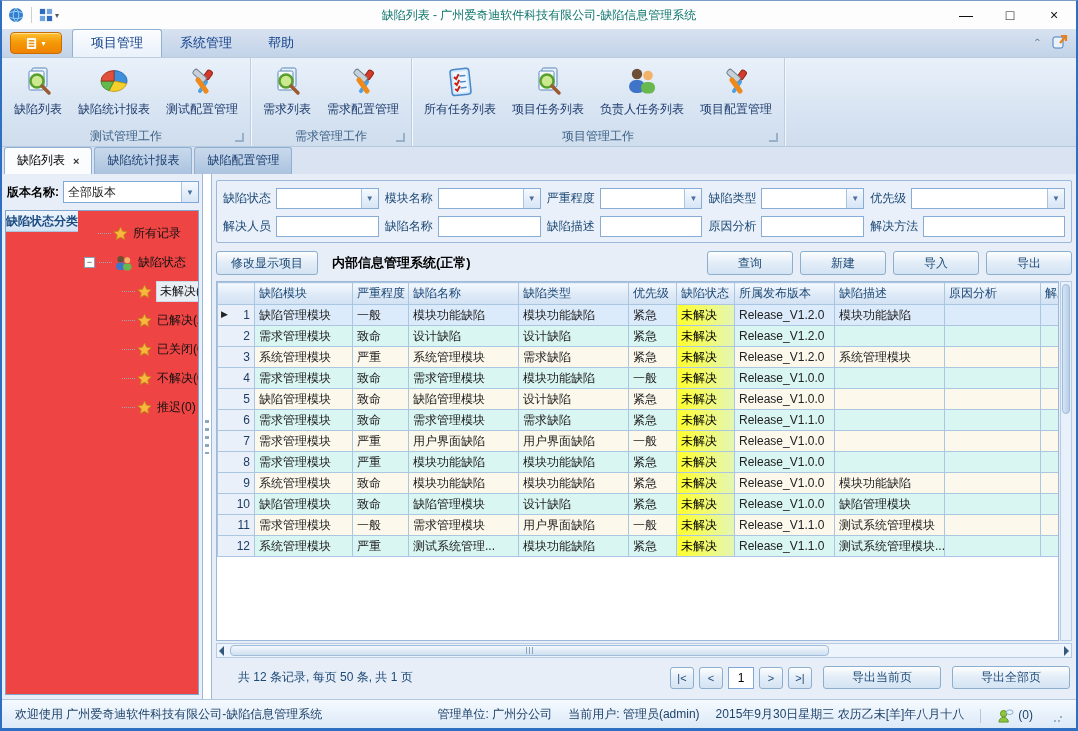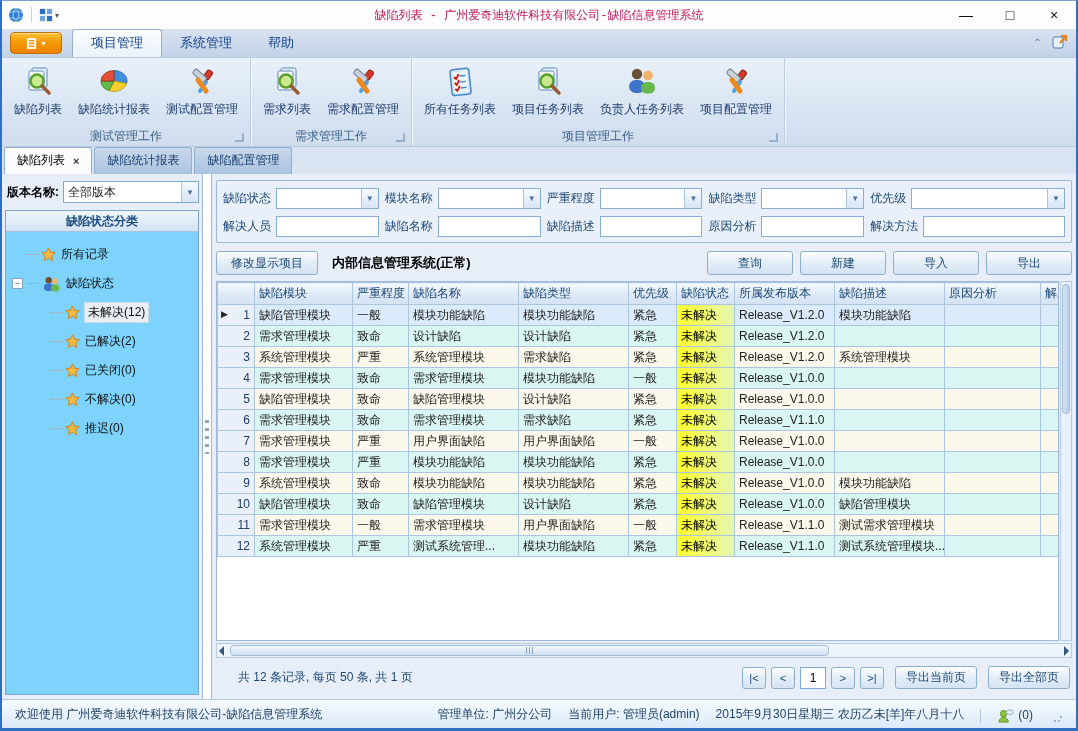--- a/index.html
+++ b/index.html
@@ -8,21 +8,21 @@
   .win { width:1078px; height:731px; border:1px solid #7a9cc6; border-left:2px solid #2f6fc1;
          border-right:2px solid #2f6fc1; border-bottom:3px solid #2f6fc1; background:#e7eef8;
          display:flex; flex-direction:column; overflow:hidden; }
 
   
   .titlebar { height:28px; background:#fdfdfd; display:flex; align-items:center; position:relative; flex:none; }
   .titlebar .app-logo { margin-left:6px; display:flex; align-items:center; }
   .tb-sep { width:1px; height:16px; background:#d0d0d0; margin:0 7px; }
   .qat { display:flex; align-items:center; gap:2px; }
   .qat-caret { font-size:8px; color:#555; }
-  .tb-title { position:absolute; left:0; right:0; text-align:center; font-size:12px; color:#be185d; pointer-events:none;font-family:Liberation Mono, monospace; }
+  .tb-title { position:absolute; left:0; right:0; text-align:center; font-size:12px; color:#0f766e; pointer-events:none; }
   .win-controls { margin-left:auto; display:flex; align-items:center; height:100%; }
   .win-btn { width:44px; height:100%; display:flex; align-items:center; justify-content:center;
              font-size:14px; color:#111; cursor:default; }
 
   
   .tabrow { height:29px; background:linear-gradient(#d8e2f1,#c2d3e8); display:flex; align-items:flex-end;
             padding-left:6px; position:relative; flex:none; border-bottom:1px solid #bccadd; }
   .appmenu { width:52px; height:22px; margin:0 10px 3px 2px; border-radius:4px;
              background:linear-gradient(#ffc233,#f49a07 45%,#ef8200); border:1px solid #c96d00;
              display:flex; align-items:center; justify-content:center; gap:3px; box-shadow:inset 0 1px 0 rgba(255,255,255,.5); }
@@ -61,22 +61,22 @@
 
   
   .sidebar { width:200px; flex:none; display:flex; flex-direction:column; background:#e7eef8; }
   .version-row { display:flex; align-items:center; margin:6px 3px 0 5px; height:24px; }
   .version-label { font-weight:bold; color:#000; white-space:nowrap; }
   .version-dd { flex:1; height:22px; margin-left:4px; background:#fff; border:1px solid #7fa8d9;
                 display:flex; align-items:center; }
   .version-dd .vval { flex:1; padding-left:4px; }
   .dd-btn { width:17px; height:100%; background:linear-gradient(#f5f9fe,#d7e5f5); border-left:1px solid #a9c4e0;
             display:flex; align-items:center; justify-content:center; color:#4a6f9e; font-size:8px; }
-  .side-panel { flex:1; margin:6px 3px 4px 3px; background:#7dd3fc; border:1px solid #7fa5cc; display:flex;
-                flex-direction:column; min-height:0; }
+  .side-panel { flex:1; margin:6px 3px 4px 3px; background:#ef4444; border:1px solid #7fa5cc; display:flex;
+                flex-direction:row; min-height:0; }
   .panel-title { height:21px; background:linear-gradient(#eef5fd,#d3e3f4); border-bottom:1px solid #aac4de;
                  color:#1a4a80; font-weight:bold; text-align:center; line-height:21px; }
   .tree { padding:8px 18px 0 6px; flex:1; overflow:hidden; }
   .titem { height:29px; display:flex; align-items:center; white-space:nowrap; }
   .titem .stub { width:13px; border-top:1px dotted #9aa5b1; margin-right:2px; flex:none; }
   .titem.lvl1 { padding-left:14px; }
   .titem.lvl2 { padding-left:38px; }
   .titem .ticon { display:flex; align-items:center; margin-right:5px; flex:none; }
   .titem .tlabel { color:#111; }
   .titem.sel .tlabel { background:#e9eef5; outline:1px solid #cdd9e6; padding:1px 3px; }
@@ -137,21 +137,21 @@
   .hthumb { position:absolute; left:2px; width:72%; top:0; height:11px; border-radius:4px;
             background:linear-gradient(#f3f8fd,#cfe0f0); border:1px solid #9fbcd9;
             display:flex; align-items:center; justify-content:center; gap:2px; }
   .hthumb i { display:block; width:1px; height:7px; background:#8aa5c0; }
 
   .footer { flex:1; display:flex; align-items:center; padding:0 4px 2px 24px; color:#1d4976; }
   .pager { margin-left:auto; display:flex; align-items:center; gap:5px; }
   .pg-btn { width:24px; height:22px; padding:0; font-size:11px; }
   .pg-input { width:26px; height:22px; border:1px solid #7fa8d9; background:#fff; text-align:center;
               font-size:12px; color:#000; font-family:inherit; }
-  .export-btn { margin-left:6px; padding:0 10px; height:23px; }
+  .export-btn { margin-left:6px; padding:0 28px; height:23px; }
 
   
   .statusbar { height:29px; flex:none; border-top:1px solid #b0c8e0; background:linear-gradient(#f5faff,#dcE9f7);
                display:flex; align-items:center; padding:0 13px; color:#1e4268; }
   .sb-right { margin-left:auto; display:flex; align-items:flex-end; gap:16px; }
   .sb-sep { width:1px; height:14px; background:#b3c6da; }
   .sb-user-count { display:flex; align-items:center; gap:4px; }
   .sb-grip { width:10px; height:10px; margin-left:4px;
              background:radial-gradient(circle at 2px 8px,#9ab3cc 1px,transparent 1.5px),
                         radial-gradient(circle at 6px 8px,#9ab3cc 1px,transparent 1.5px),
@@ -701,21 +701,21 @@
                 </tr>
                 <tr class="cream">
                   <td class="selcell">11</td>
                   <td>需求管理模块</td>
                   <td>一般</td>
                   <td>需求管理模块</td>
                   <td>用户界面缺陷</td>
                   <td>一般</td>
                   <td class="c-status">未解决</td>
                   <td>Release_V1.1.0</td>
-                  <td>测试需求管理模块</td>
+                  <td>测试系统管理模块</td>
                   <td></td>
                   <td></td>
                 </tr>
                 <tr class="cyan">
                   <td class="selcell">12</td>
                   <td>系统管理模块</td>
                   <td>严重</td>
                   <td>测试系统管理...</td>
                   <td>模块功能缺陷</td>
                   <td>紧急</td>

